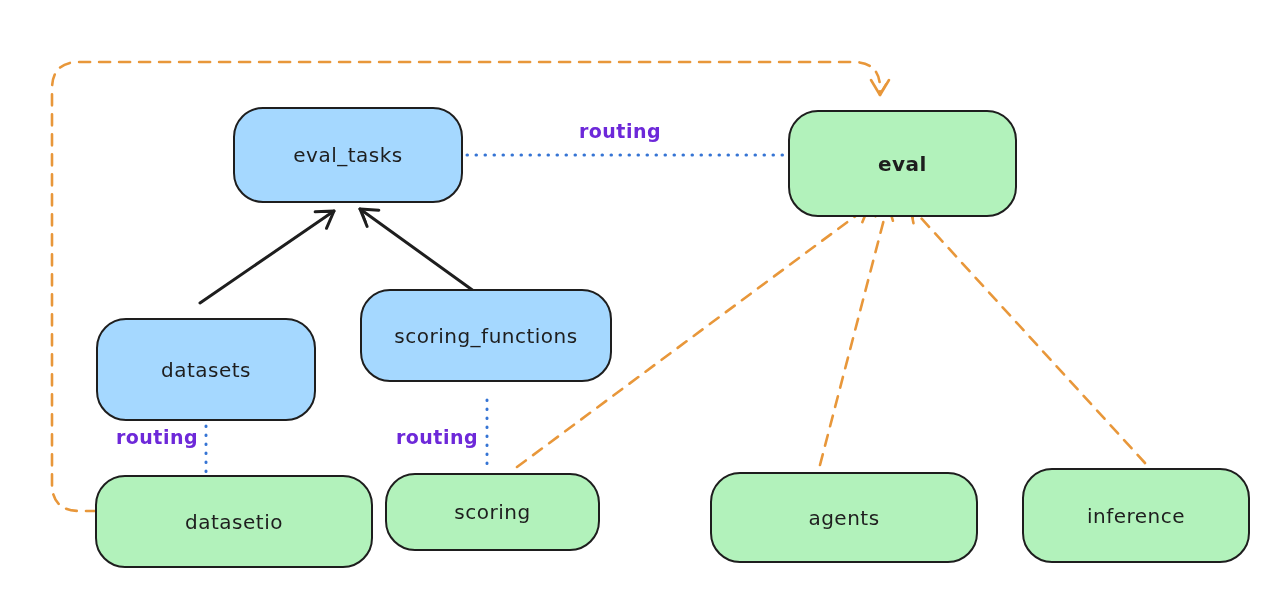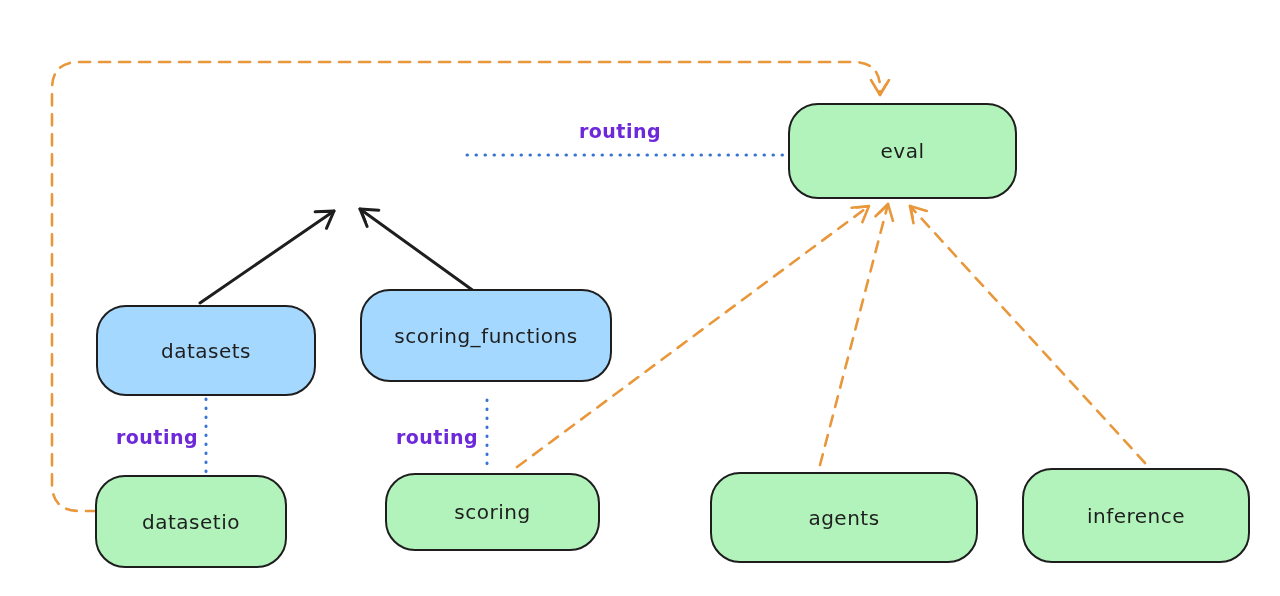--- a/index.html
+++ b/index.html
@@ -34,24 +34,24 @@
     position: absolute;
     color: #6d28d9;
     font-size: 19px;
     font-weight: 600;
     letter-spacing: 0.5px;
     white-space: nowrap;
     transform: translate(-50%, -50%);
   }
   
   #n-eval-tasks        { left: 233px; top: 107px; width: 230px; height: 96px; }
-  #n-eval              { left: 788px; top: 103px; width: 229px; height: 96px; }
-  #n-datasets          { left:  96px; top: 305px; width: 220px; height: 91px; }
+  #n-eval              { left: 788px; top: 110px; width: 229px; height: 107px; font-weight: bold; }
+  #n-datasets          { left:  96px; top: 318px; width: 220px; height: 103px; }
   #n-scoring-functions { left: 360px; top: 289px; width: 252px; height: 93px; }
-  #n-datasetio         { left:  95px; top: 475px; width: 192px; height: 93px; }
+  #n-datasetio         { left:  95px; top: 475px; width: 278px; height: 93px; }
   #n-scoring           { left: 385px; top: 473px; width: 215px; height: 78px; }
   #n-agents            { left: 710px; top: 472px; width: 268px; height: 91px; }
   #n-inference         { left: 1022px; top: 468px; width: 228px; height: 95px; }
   
   #lbl-routing-top  { left: 620px; top: 131px; }
   #lbl-routing-left { left: 157px; top: 437px; }
   #lbl-routing-mid  { left: 437px; top: 437px; }
 </style>
 </head>
 <body>
@@ -76,20 +76,23 @@
     <path d="M 467 155 L 785 155" fill="none" stroke="#3574d4" stroke-width="3" stroke-linecap="round" stroke-dasharray="0.5 8.5"></path>
     <path d="M 206 399 L 206 472" fill="none" stroke="#3574d4" stroke-width="3" stroke-linecap="round" stroke-dasharray="0.5 8.5"></path>
     <path d="M 487 400 L 487 470" fill="none" stroke="#3574d4" stroke-width="3" stroke-linecap="round" stroke-dasharray="0.5 8.5"></path>
 
     <path d="M 97 511 L 80 511 Q 52 511 52 484 L 52 89 Q 52 62 79 62 L 853 62 Q 880 62 880 88 L 880 95" fill="none" stroke="#e8973a" stroke-width="2.6" stroke-linecap="round" stroke-dasharray="11 9" marker-end="url(#mOrange)"></path>
     <path d="M 517 467 L 869 206" fill="none" stroke="#e8973a" stroke-width="2.6" stroke-linecap="round" stroke-dasharray="11 9" marker-end="url(#mOrange)"></path>
     <path d="M 820 465 L 888 204" fill="none" stroke="#e8973a" stroke-width="2.6" stroke-linecap="round" stroke-dasharray="11 9" marker-end="url(#mOrange)"></path>
     <path d="M 1145 463 L 910 206" fill="none" stroke="#e8973a" stroke-width="2.6" stroke-linecap="round" stroke-dasharray="11 9" marker-end="url(#mOrange)"></path>
   </svg>
 
+  <div class="node blue" id="n-eval-tasks">
+    <span>eval_tasks</span>
+  </div>
   <div class="node green" id="n-eval">
     <span>eval</span>
   </div>
   <div class="node blue" id="n-datasets">
     <span>datasets</span>
   </div>
   <div class="node blue" id="n-scoring-functions">
     <span>scoring_functions</span>
   </div>
   <div class="node green" id="n-datasetio">

